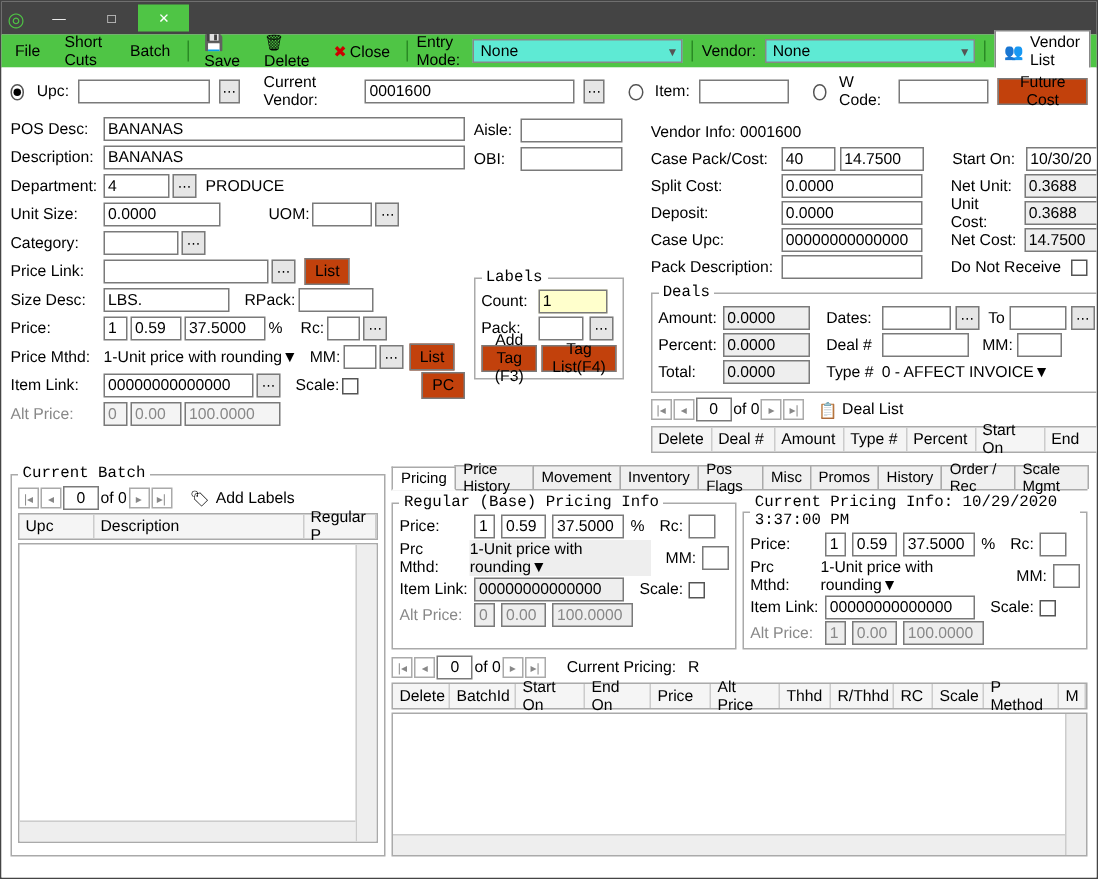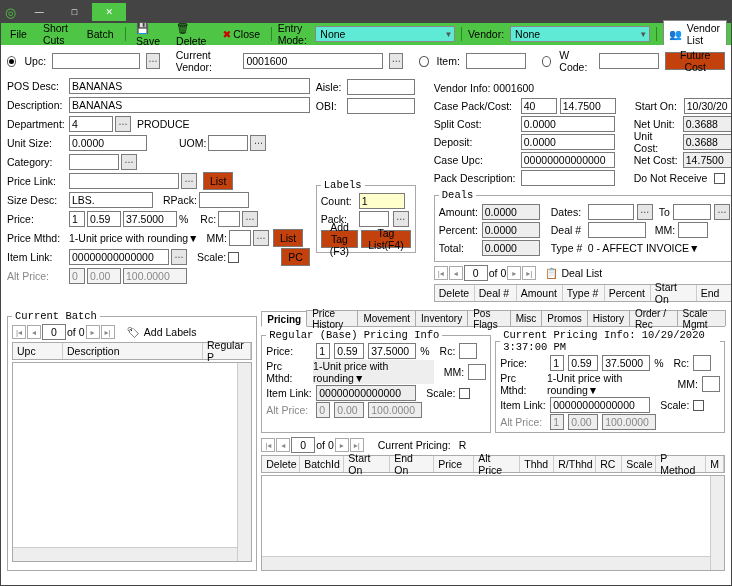--- a/index.html
+++ b/index.html
@@ -43,21 +43,21 @@
   .vendorbox .lbl { }
   .navbar { display:flex; align-items:center; gap:1px; }
   .navbtn { width:14px; height:14px; border:1px solid #aaa; display:flex; align-items:center; justify-content:center; font-size:8px; color:#888; cursor:pointer;}
   .gridhdr { display:flex; border:1px solid #aaa; background:#f5f5f5; height:18px; align-items:center;}
   .gridhdr div { border-right:1px solid #ccc; padding:0 4px; height:100%; display:flex; align-items:center;}
   .bottom { display:flex; gap:4px; margin-top:6px;}
   .batchbox { width:272px; }
   .batchgrid { height:200px; background:#fff; border:1px solid #aaa; margin-top:2px; position:relative; overflow:hidden;}
   .tabs { display:flex; border-bottom:1px solid #aaa; height:17px;}
   .tab { border:1px solid #aaa; border-bottom:none; padding:0 5px; background:#f0f0f0; margin-right:-1px; font-size:10px; display:flex; align-items:center; cursor:pointer;}
-  .tab.active{ background:#fff; border-bottom:1px solid #fff; position:relative; top:1px;font-weight:bold;}
+  .tab.active{ background:#fff; border-bottom:1px solid #fff; position:relative; top:1px;}
   .pricing { flex:1; }
   .prpanel { display:flex; gap:4px; margin-top:2px;}
   .prbox { border:1px solid #aaa; padding:2px 4px;}
   .vscroll { position:absolute; right:0; top:0; bottom:0; width:14px; background:#eee; border-left:1px solid #ccc;}
   .hscroll { position:absolute; left:0; right:14px; bottom:0; height:14px; background:#eee; border-top:1px solid #ccc;}
 </style>
 </head>
 <body>
 
 <div class="window">

